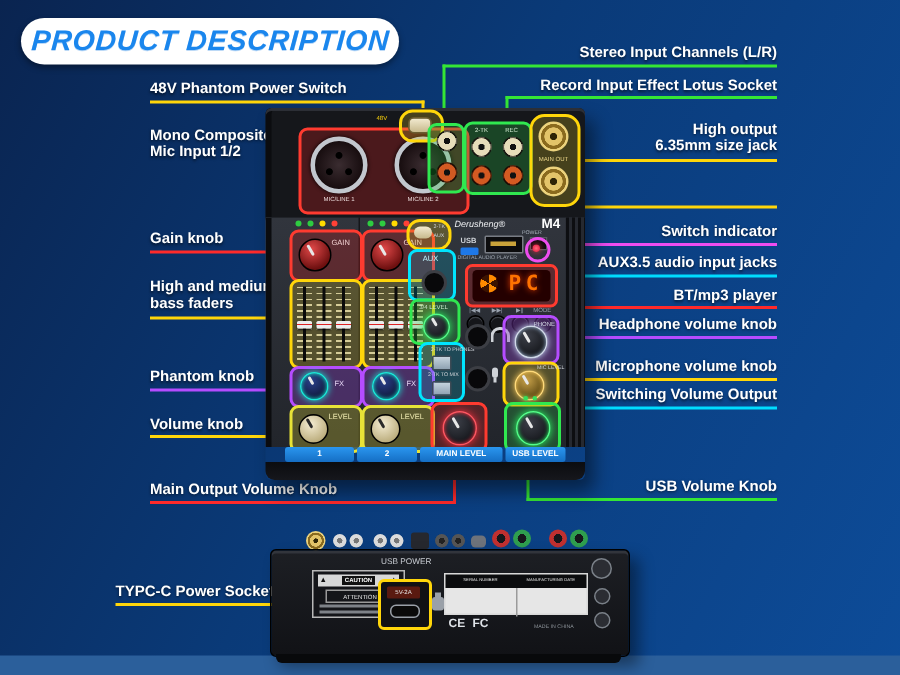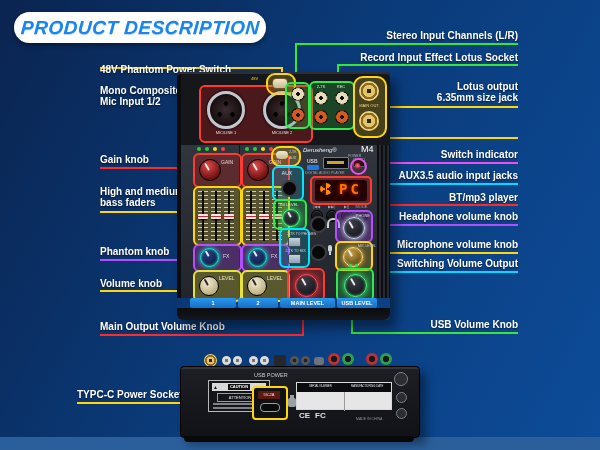--- a/index.html
+++ b/index.html
@@ -154,34 +154,34 @@
   <div class="ln c-cyn" style="left:307px;top:183px;width:211px"></div>
   <div class="ln c-red" style="left:342px;top:189px;width:14px"></div>
   <div class="vln c-red" style="left:354px;top:189px;height:17px"></div>
   <div class="ln c-red" style="left:354px;top:204px;width:164px"></div>
   <div class="ln c-pur" style="left:368px;top:224px;width:150px"></div>
   <div class="ln c-yel" style="left:368px;top:252px;width:150px"></div>
   <div class="ln c-cyn" style="left:300px;top:271px;width:218px"></div>
   <div class="vln c-grn" style="left:351px;top:301px;height:33px"></div>
   <div class="ln c-grn" style="left:351px;top:332px;width:167px"></div>
 
-  <div class="label" style="left:100px;top:64px">48V Phantom Power Switch</div>
+  <div class="label" style="left:100px;top:54px">48V Phantom Power Switch</div>
   <div class="label" style="left:100px;top:85px">Mono Composite
 Mic Input 1/2</div>
   <div class="label" style="left:100px;top:154px">Gain knob</div>
   <div class="label" style="left:100px;top:186px">High and medium
 bass faders</div>
   <div class="label" style="left:100px;top:246px">Phantom knob</div>
   <div class="label" style="left:100px;top:278px">Volume knob</div>
   <div class="label" style="left:100px;top:321px">Main Output Volume Knob</div>
   <div class="label" style="left:77px;top:389px">TYPC-C Power Socket</div>
 
   <div class="label r" style="top:30px">Stereo Input Channels (L/R)</div>
   <div class="label r" style="top:52px">Record Input Effect Lotus Socket</div>
-  <div class="label r" style="top:81px">Lotus output
+  <div class="label r" style="top:81px">High output
 6.35mm size jack</div>
   <div class="label r" style="top:149px">Switch indicator</div>
   <div class="label r" style="top:170px">AUX3.5 audio input jacks</div>
   <div class="label r" style="top:192px">BT/mp3 player</div>
   <div class="label r" style="top:211px">Headphone volume knob</div>
   <div class="label r" style="top:239px">Microphone volume knob</div>
   <div class="label r" style="top:258px">Switching Volume Output</div>
   <div class="label r" style="top:319px">USB Volume Knob</div>
 
   <div class="mixer-top">
@@ -275,21 +275,21 @@
         <div class="knob gl-green" style="left:7px;top:8px;width:16px;height:16px"></div>
       </div>
       <div class="hl cyn" style="left:102px;top:83px;width:27px;height:36px">
         <div class="tinytxt" style="left:0;top:1px;width:25px;text-align:center;font-size:5px"><span class="t70c">2-TK TO PHONES</span></div>
         <div style="position:absolute;left:7px;top:7px;width:11px;height:8px;background:linear-gradient(180deg,#c6d4de,#8fa2b2);border:1px solid #3c4a55;border-radius:1px"></div>
         <div class="tinytxt" style="left:0;top:18px;width:25px;text-align:center;font-size:5px"><span class="t70c">2-TK TO MIX</span></div>
         <div style="position:absolute;left:7px;top:24px;width:11px;height:8px;background:linear-gradient(180deg,#c6d4de,#8fa2b2);border:1px solid #3c4a55;border-radius:1px"></div>
       </div>
 
       <div class="tinytxt" style="left:126px;top:2px;font-size:6px;font-style:italic;color:#eef0f2">Derusheng®</div>
-      <div class="tinytxt" style="left:184px;top:1px;font-size:9px;font-weight:normal;color:#fff">M4</div>
+      <div class="tinytxt" style="left:184px;top:1px;font-size:9px;font-weight:bold;color:#fff">M4</div>
       <div class="tinytxt" style="left:130px;top:13px;font-weight:bold">USB</div>
       <div style="position:absolute;left:130px;top:20px;width:12px;height:5px;background:#1e78e8;border-radius:1px"></div>
       <div style="position:absolute;left:146px;top:12px;width:24px;height:10px;background:#0c0c0e;border:1px solid #787c84;border-radius:1px">
         <div style="position:absolute;left:3px;top:3px;width:17px;height:3px;background:#c9a23a"></div>
       </div>
       <div style="position:absolute;left:176px;top:13px;width:10px;height:7px;background:#0a0a0c;border:1px solid #555a62"></div>
       <div class="tinytxt" style="left:128px;top:25px;font-size:5px;color:#9aa2ac"><span class="t70">DIGITAL AUDIO PLAYER</span></div>
       <div class="tinytxt" style="left:171px;top:8px;font-size:5px;color:#aab2bc"><span class="t70">POWER</span></div>
       <div class="hl circ" style="left:173px;top:13px;width:13px;height:13px">
         <div style="position:absolute;left:3px;top:3px;width:5px;height:5px;border-radius:50%;background:radial-gradient(#ff6a7a,#e0103a);box-shadow:0 0 4px #ff3048"></div>

